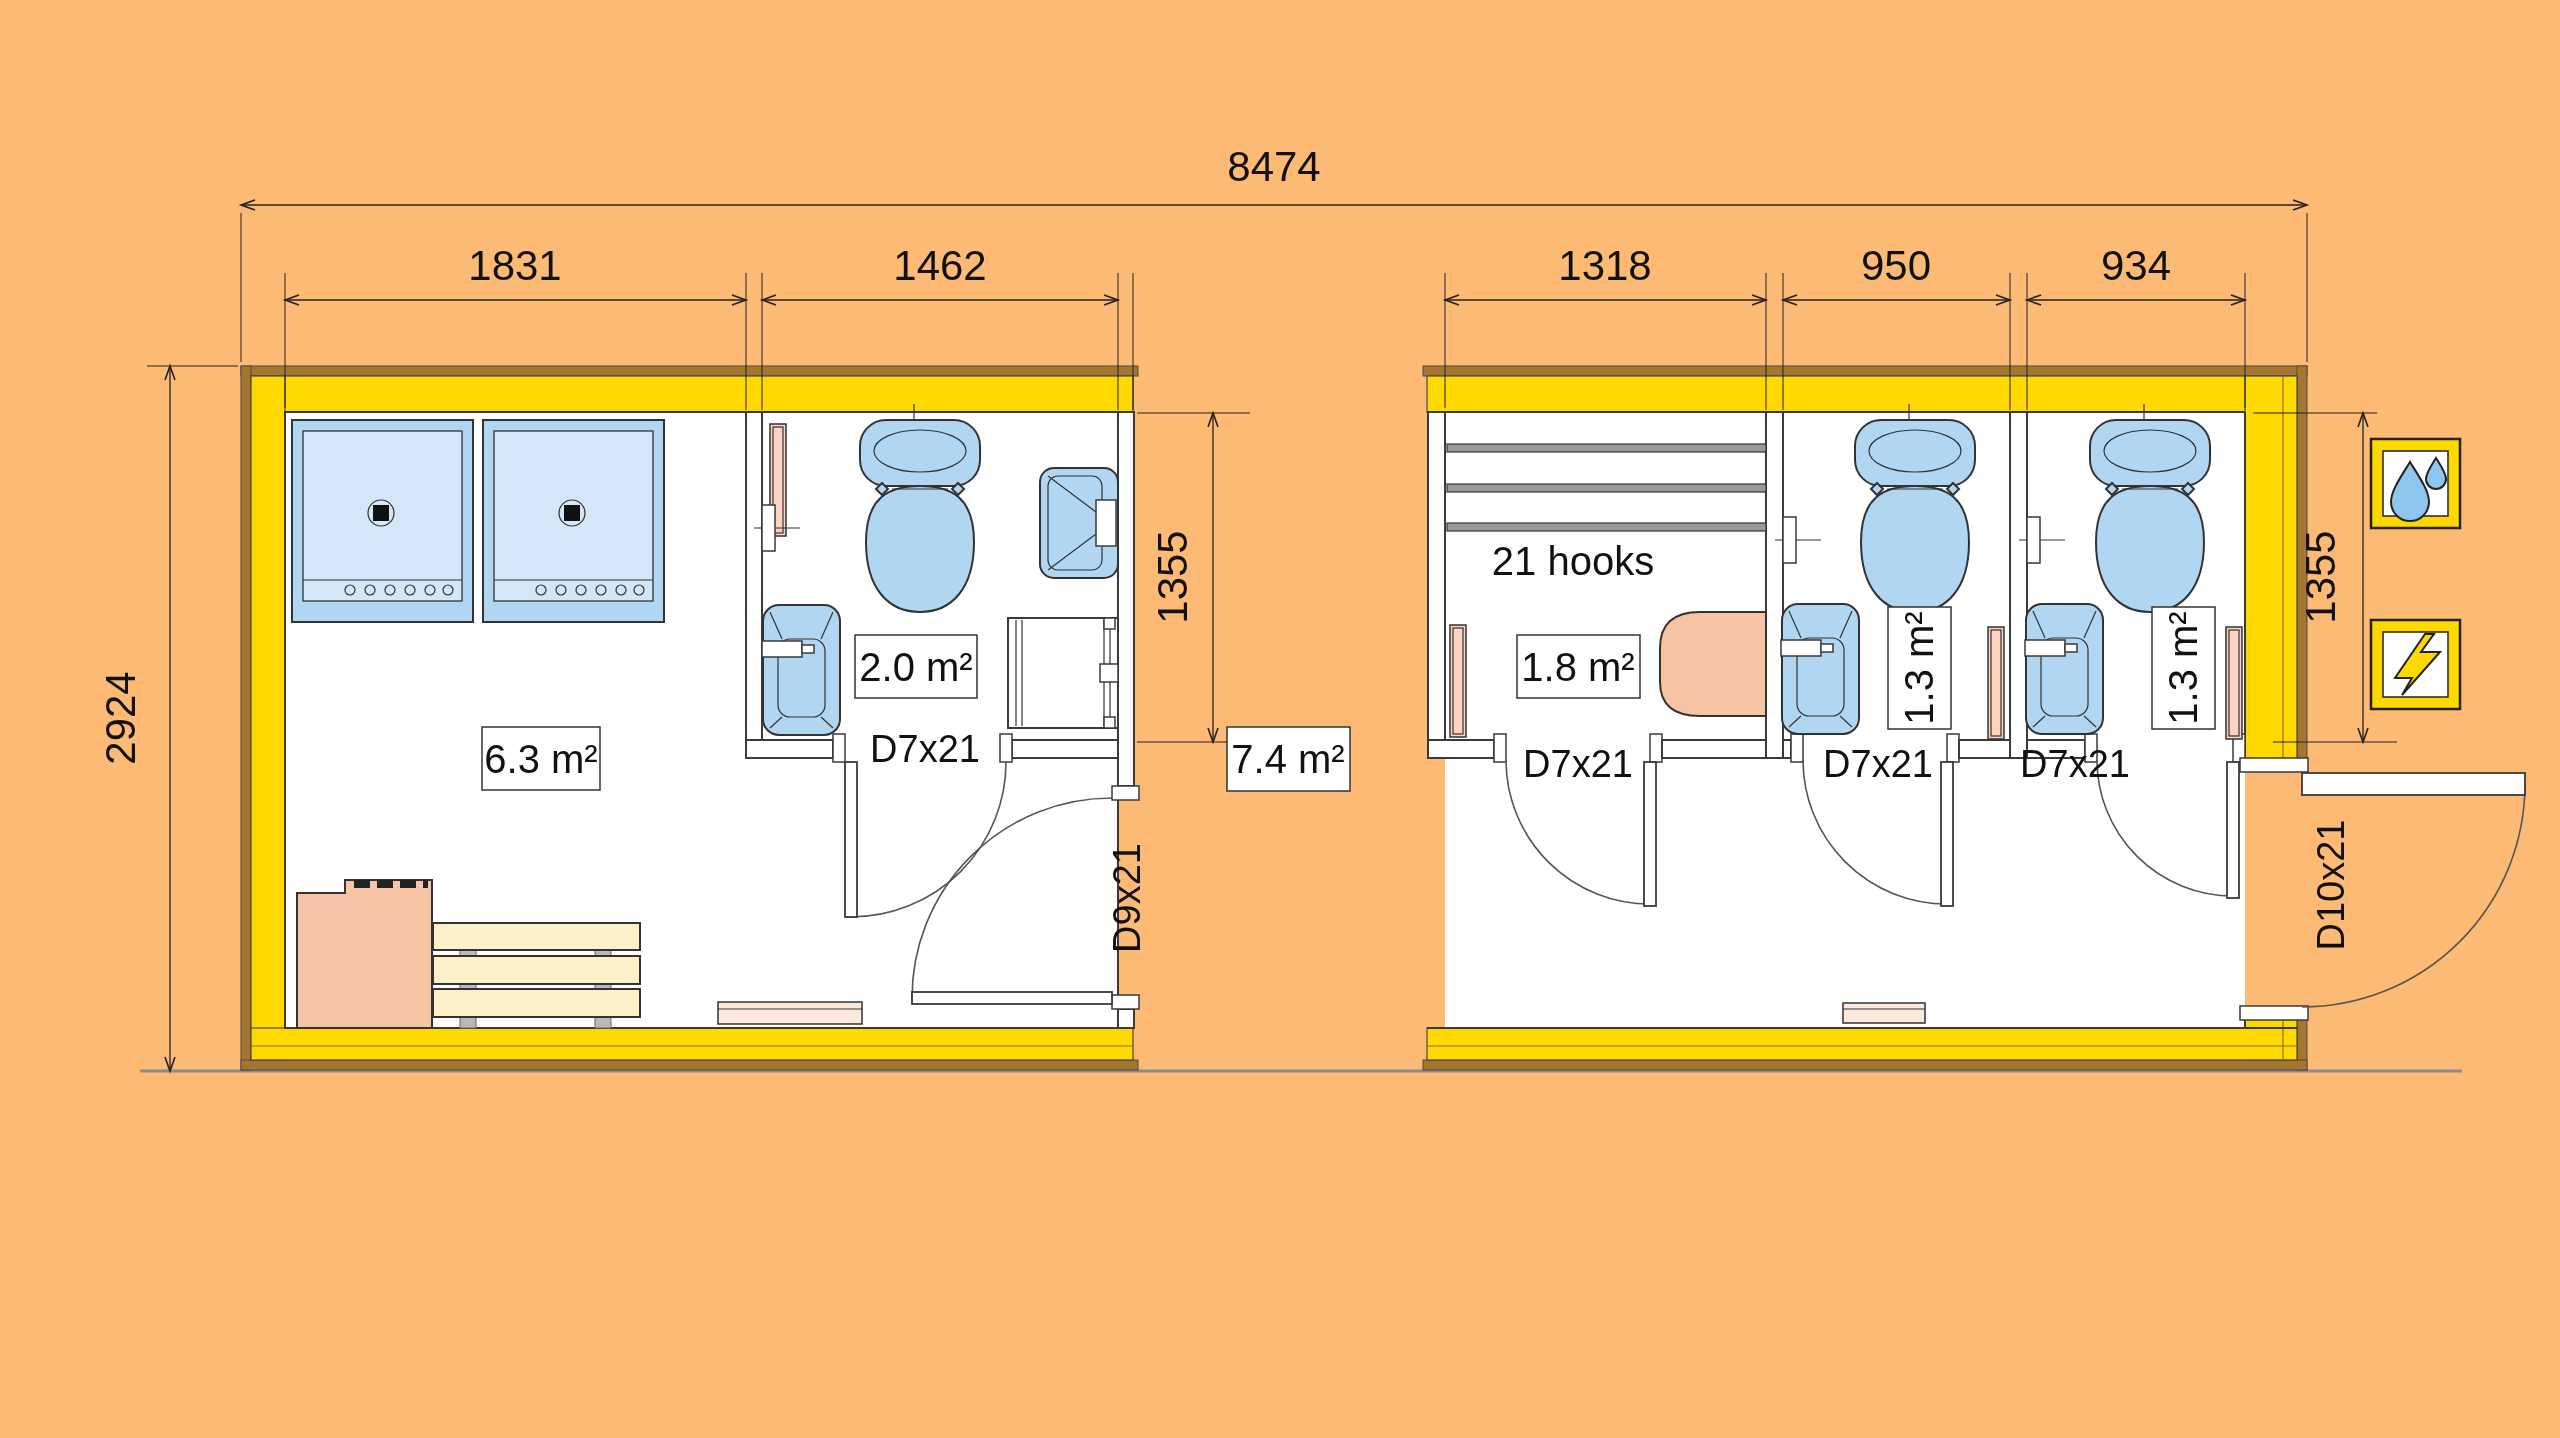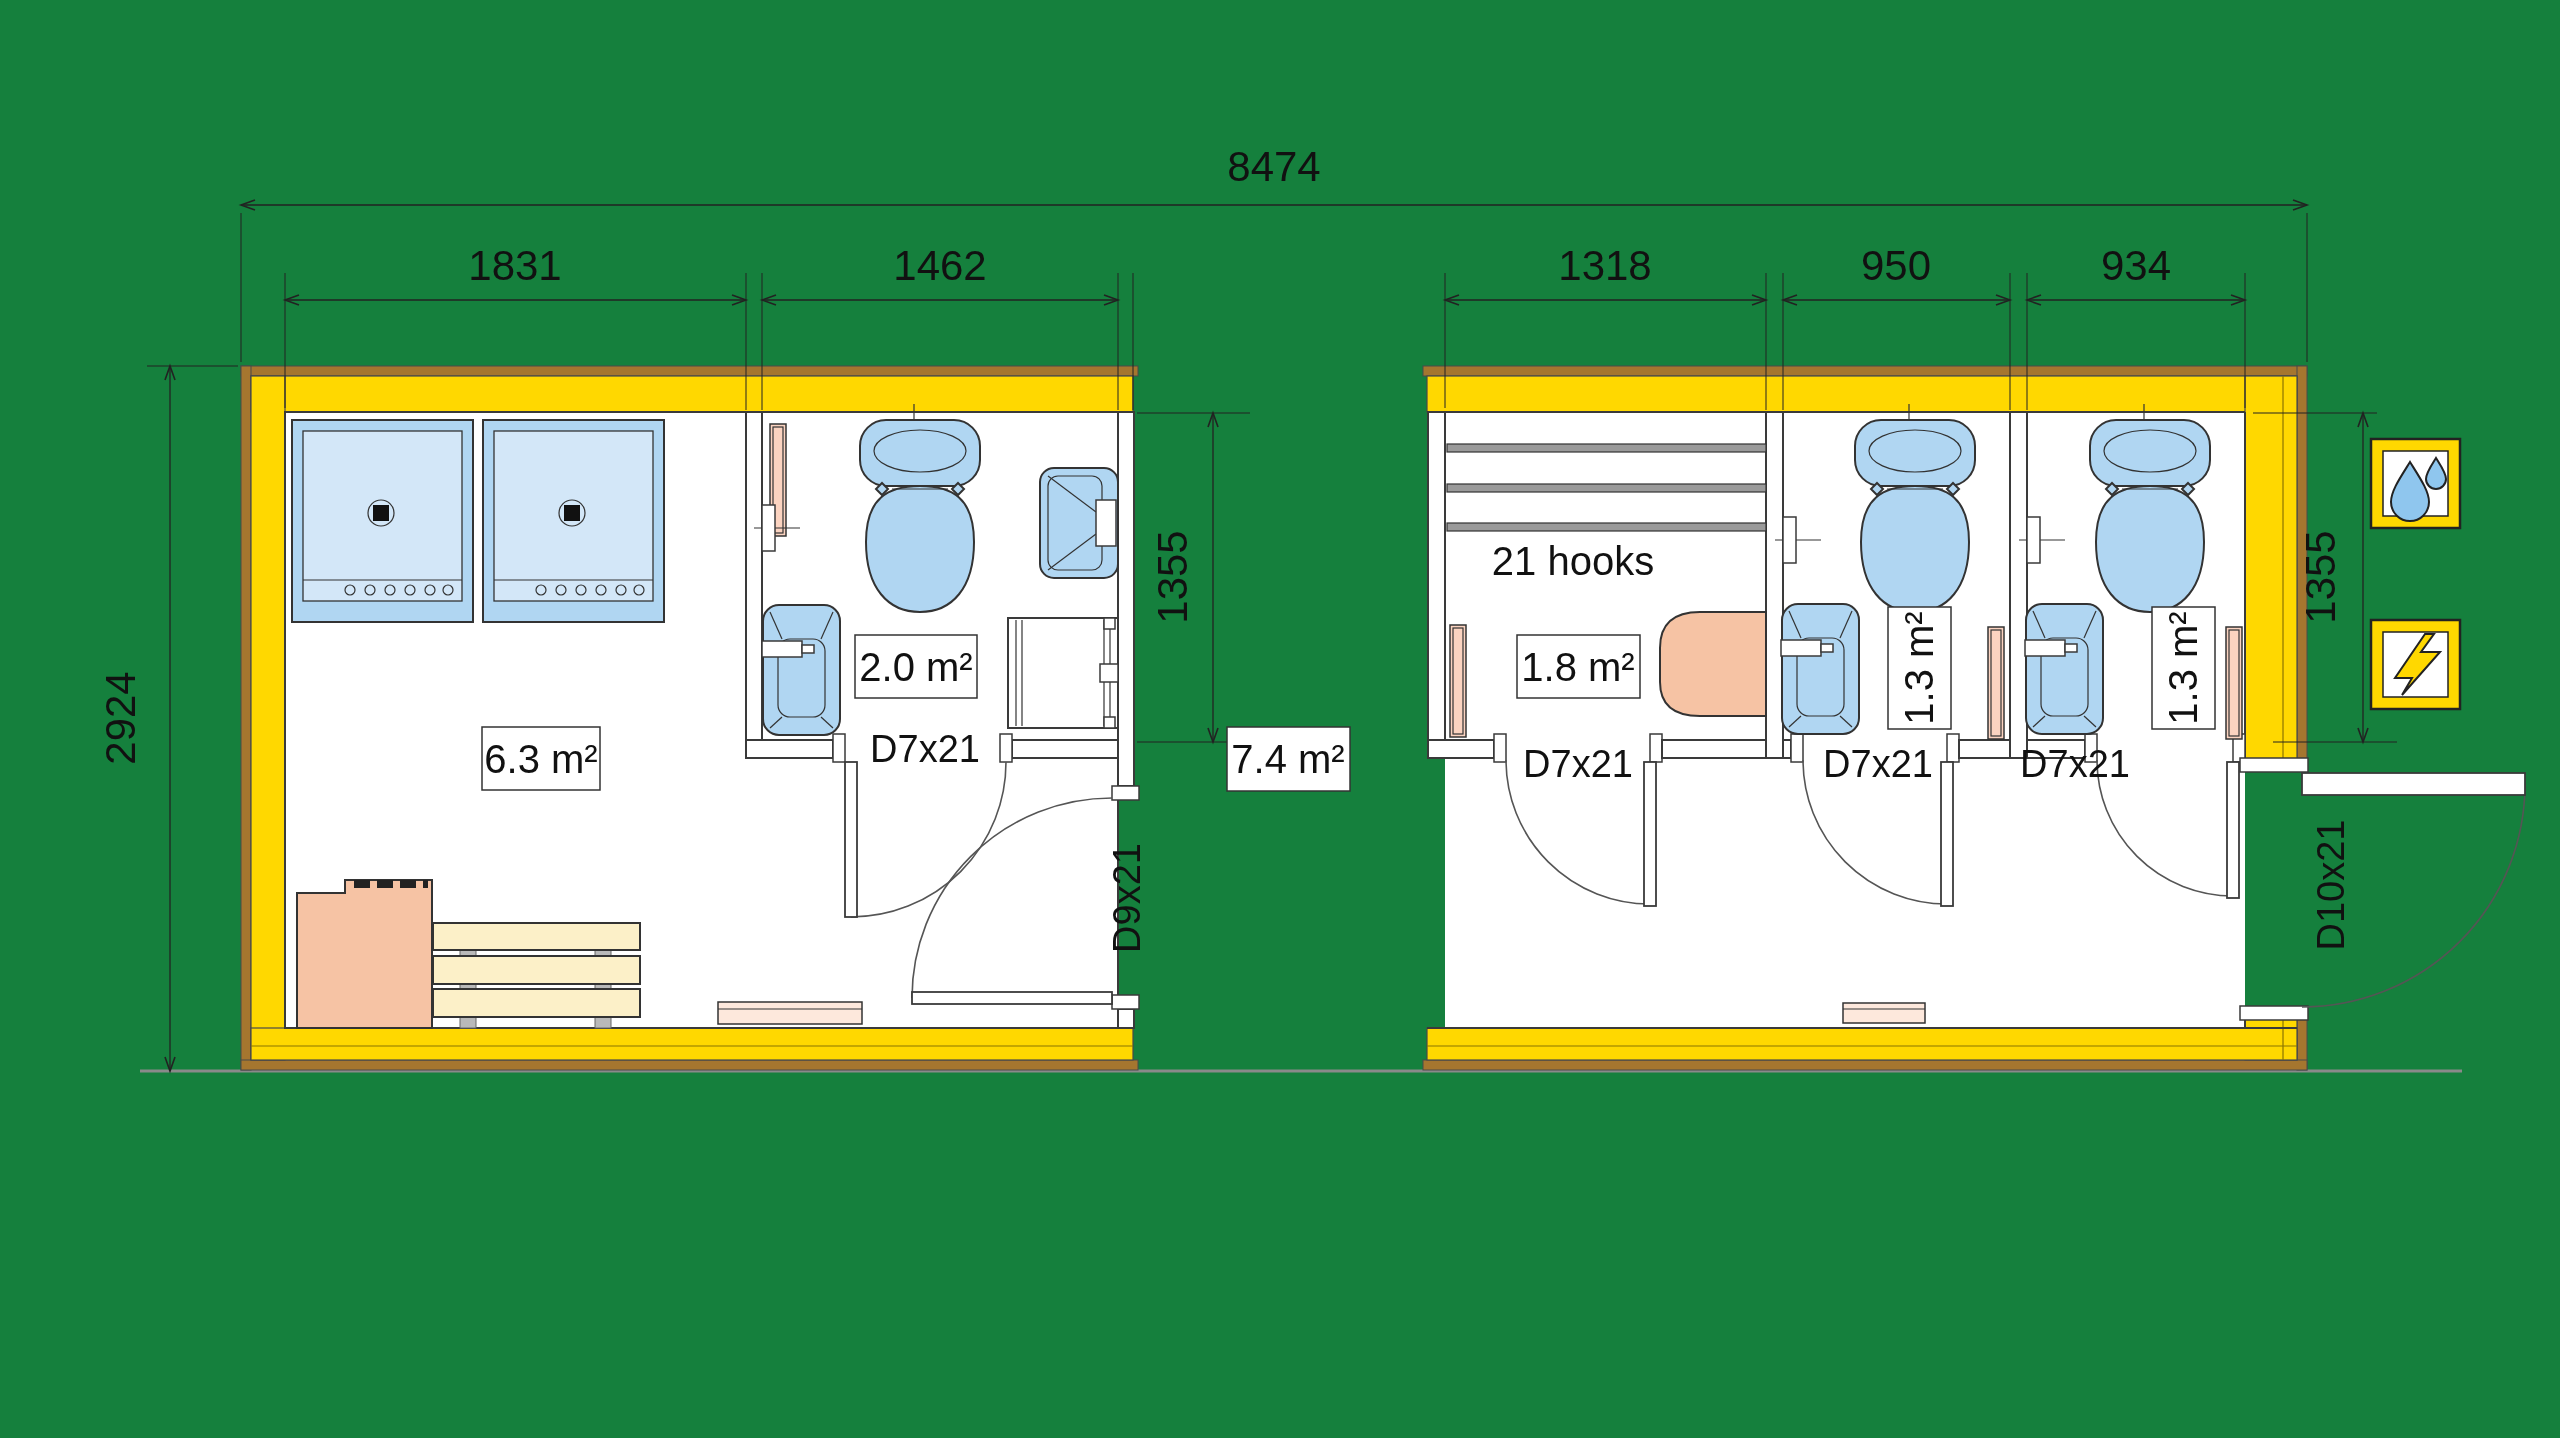--- a/index.html
+++ b/index.html
@@ -1,16 +1,16 @@
 <!DOCTYPE html>
 <html><head>
 <meta charset="utf-8">
 <style>
   html,body{margin:0;padding:0;background:#ffffff;}
-  .stage{position:relative;width:2560px;height:1438px;background:#15803d;overflow:hidden;
+  .stage{position:relative;width:2560px;height:1438px;background:#fdba74;overflow:hidden;
          font-family:"Liberation Sans", sans-serif;}
   svg{display:block;}
   .wall-yellow{fill:#ffd800;stroke:#4a4a4a;stroke-width:1.2;}
   .wall-brown{fill:#a5762f;stroke:#4a4a4a;stroke-width:1;}
   .wall-white{fill:#ffffff;stroke:#3a3a3a;stroke-width:2;}
   .jamb{fill:#ffffff;stroke:#3a3a3a;stroke-width:1.5;}
   .interior{fill:#ffffff;stroke:#3a3a3a;stroke-width:2;}
   .edge{stroke:#3a3a3a;stroke-width:2;fill:none;}
   .divider{stroke:#8a7500;stroke-width:1.2;fill:none;}
   .leaf{fill:#ffffff;stroke:#3a3a3a;stroke-width:1.8;}

